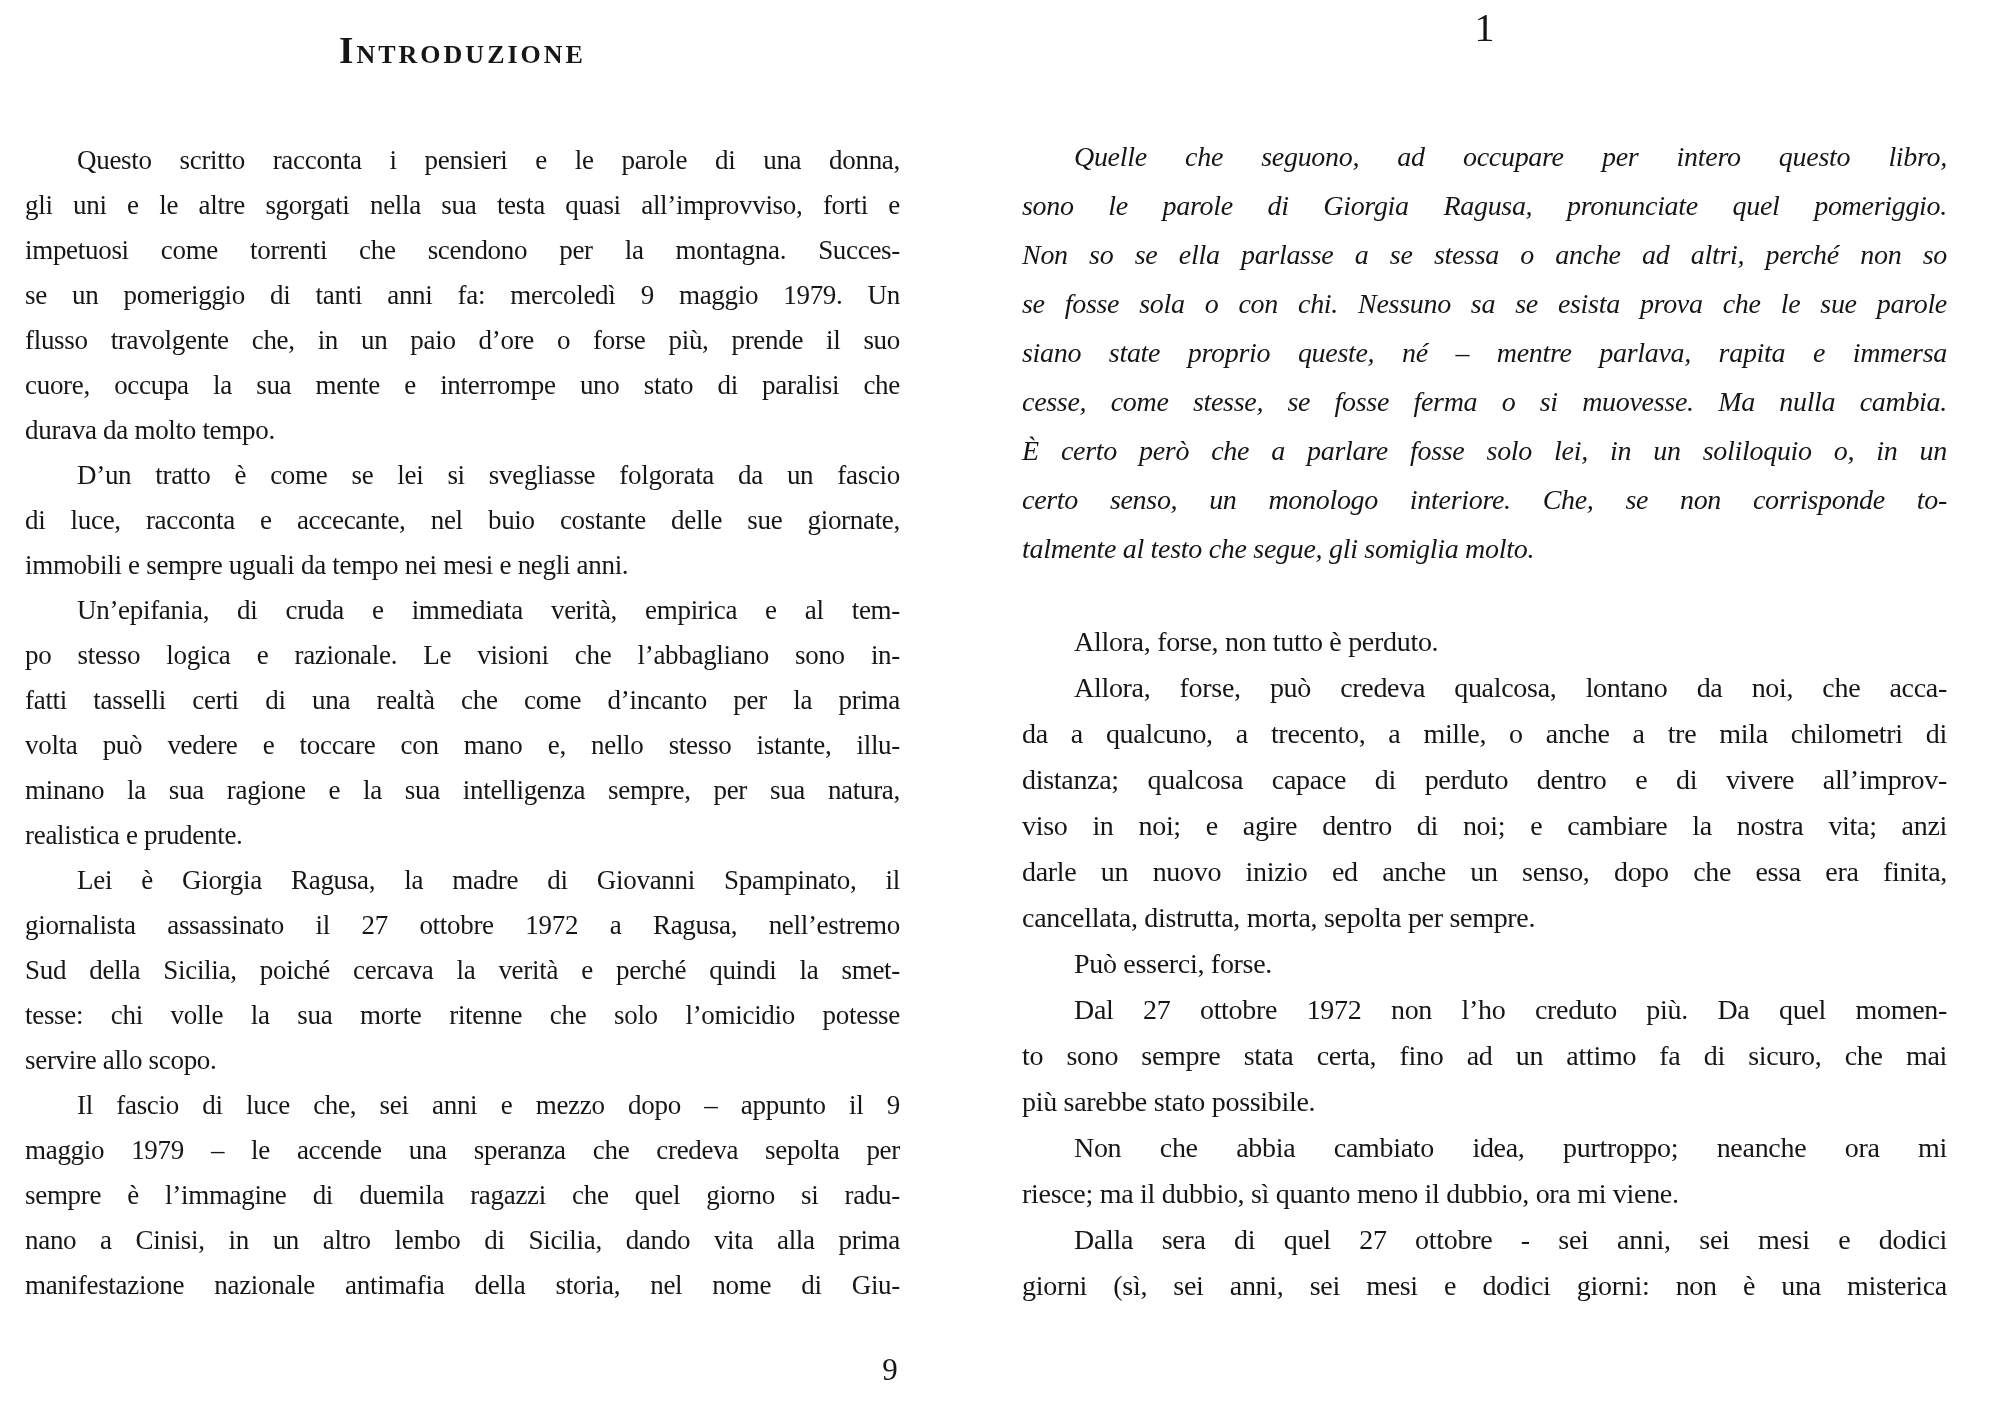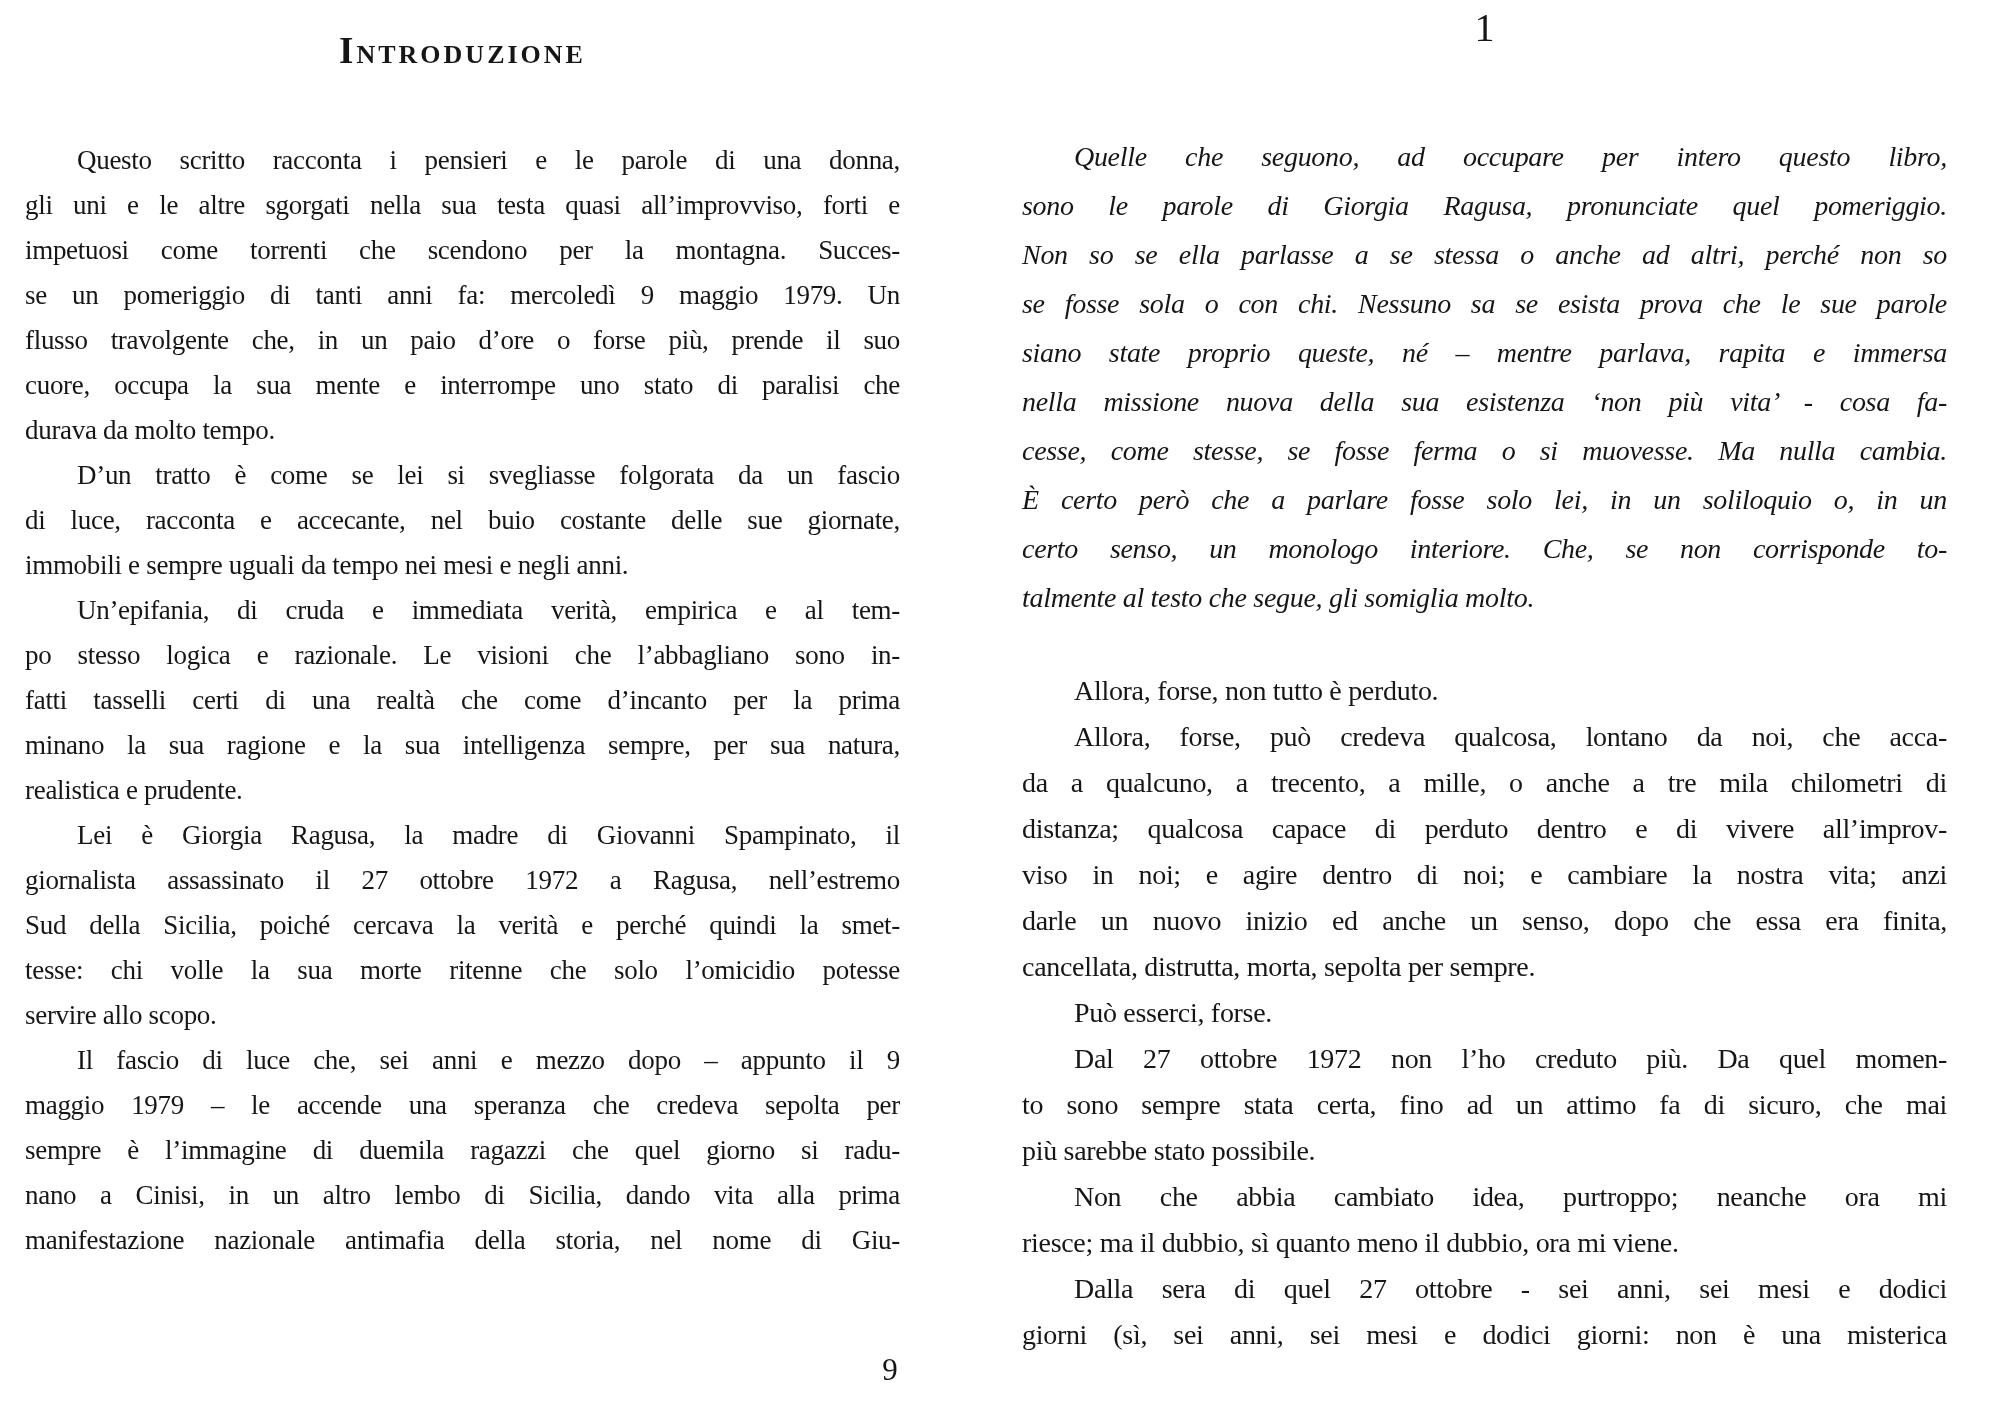--- a/index.html
+++ b/index.html
@@ -86,20 +86,21 @@
       </div>
       <div class="para">
         <div class="line">D’un tratto è come se lei si svegliasse folgorata da un fascio</div>
         <div class="line">di luce, racconta e accecante, nel buio costante delle sue giornate,</div>
         <div class="line last">immobili e sempre uguali da tempo nei mesi e negli anni.</div>
       </div>
       <div class="para">
         <div class="line">Un’epifania, di cruda e immediata verità, empirica e al tem-</div>
         <div class="line">po stesso logica e razionale. Le visioni che l’abbagliano sono in-</div>
         <div class="line">fatti tasselli certi di una realtà che come d’incanto per la prima</div>
+        <div class="line">volta può vedere e toccare con mano e, nello stesso istante, illu-</div>
         <div class="line">minano la sua ragione e la sua intelligenza sempre, per sua natura,</div>
         <div class="line last">realistica e prudente.</div>
       </div>
       <div class="para">
         <div class="line">Lei è Giorgia Ragusa, la madre di Giovanni Spampinato, il</div>
         <div class="line">giornalista assassinato il 27 ottobre 1972 a Ragusa, nell’estremo</div>
         <div class="line">Sud della Sicilia, poiché cercava la verità e perché quindi la smet-</div>
         <div class="line">tesse: chi volle la sua morte ritenne che solo l’omicidio potesse</div>
         <div class="line last">servire allo scopo.</div>
       </div>
@@ -116,21 +117,20 @@
 
 <div class="page right">
   <div class="folio folio-right">1</div>
   <div class="body-text rbody">
       <div class="para italic">
         <div class="line">Quelle che seguono, ad occupare per intero questo libro,</div>
         <div class="line">sono le parole di Giorgia Ragusa, pronunciate quel pomeriggio.</div>
         <div class="line">Non so se ella parlasse a se stessa o anche ad altri, perché non so</div>
         <div class="line">se fosse sola o con chi. Nessuno sa se esista prova che le sue parole</div>
         <div class="line">siano state proprio queste, né – mentre parlava, rapita e immersa</div>
-        <div class="line">nella missione nuova della sua esistenza ‘non più vita’ - cosa fa-</div>
         <div class="line">cesse, come stesse, se fosse ferma o si muovesse. Ma nulla cambia.</div>
         <div class="line">È certo però che a parlare fosse solo lei, in un soliloquio o, in un</div>
         <div class="line">certo senso, un monologo interiore. Che, se non corrisponde to-</div>
         <div class="line last">talmente al testo che segue, gli somiglia molto.</div>
       </div>
       <div class="para">
         <div class="line last">Allora, forse, non tutto è perduto.</div>
       </div>
       <div class="para">
         <div class="line">Allora, forse, può credeva qualcosa, lontano da noi, che acca-</div>

